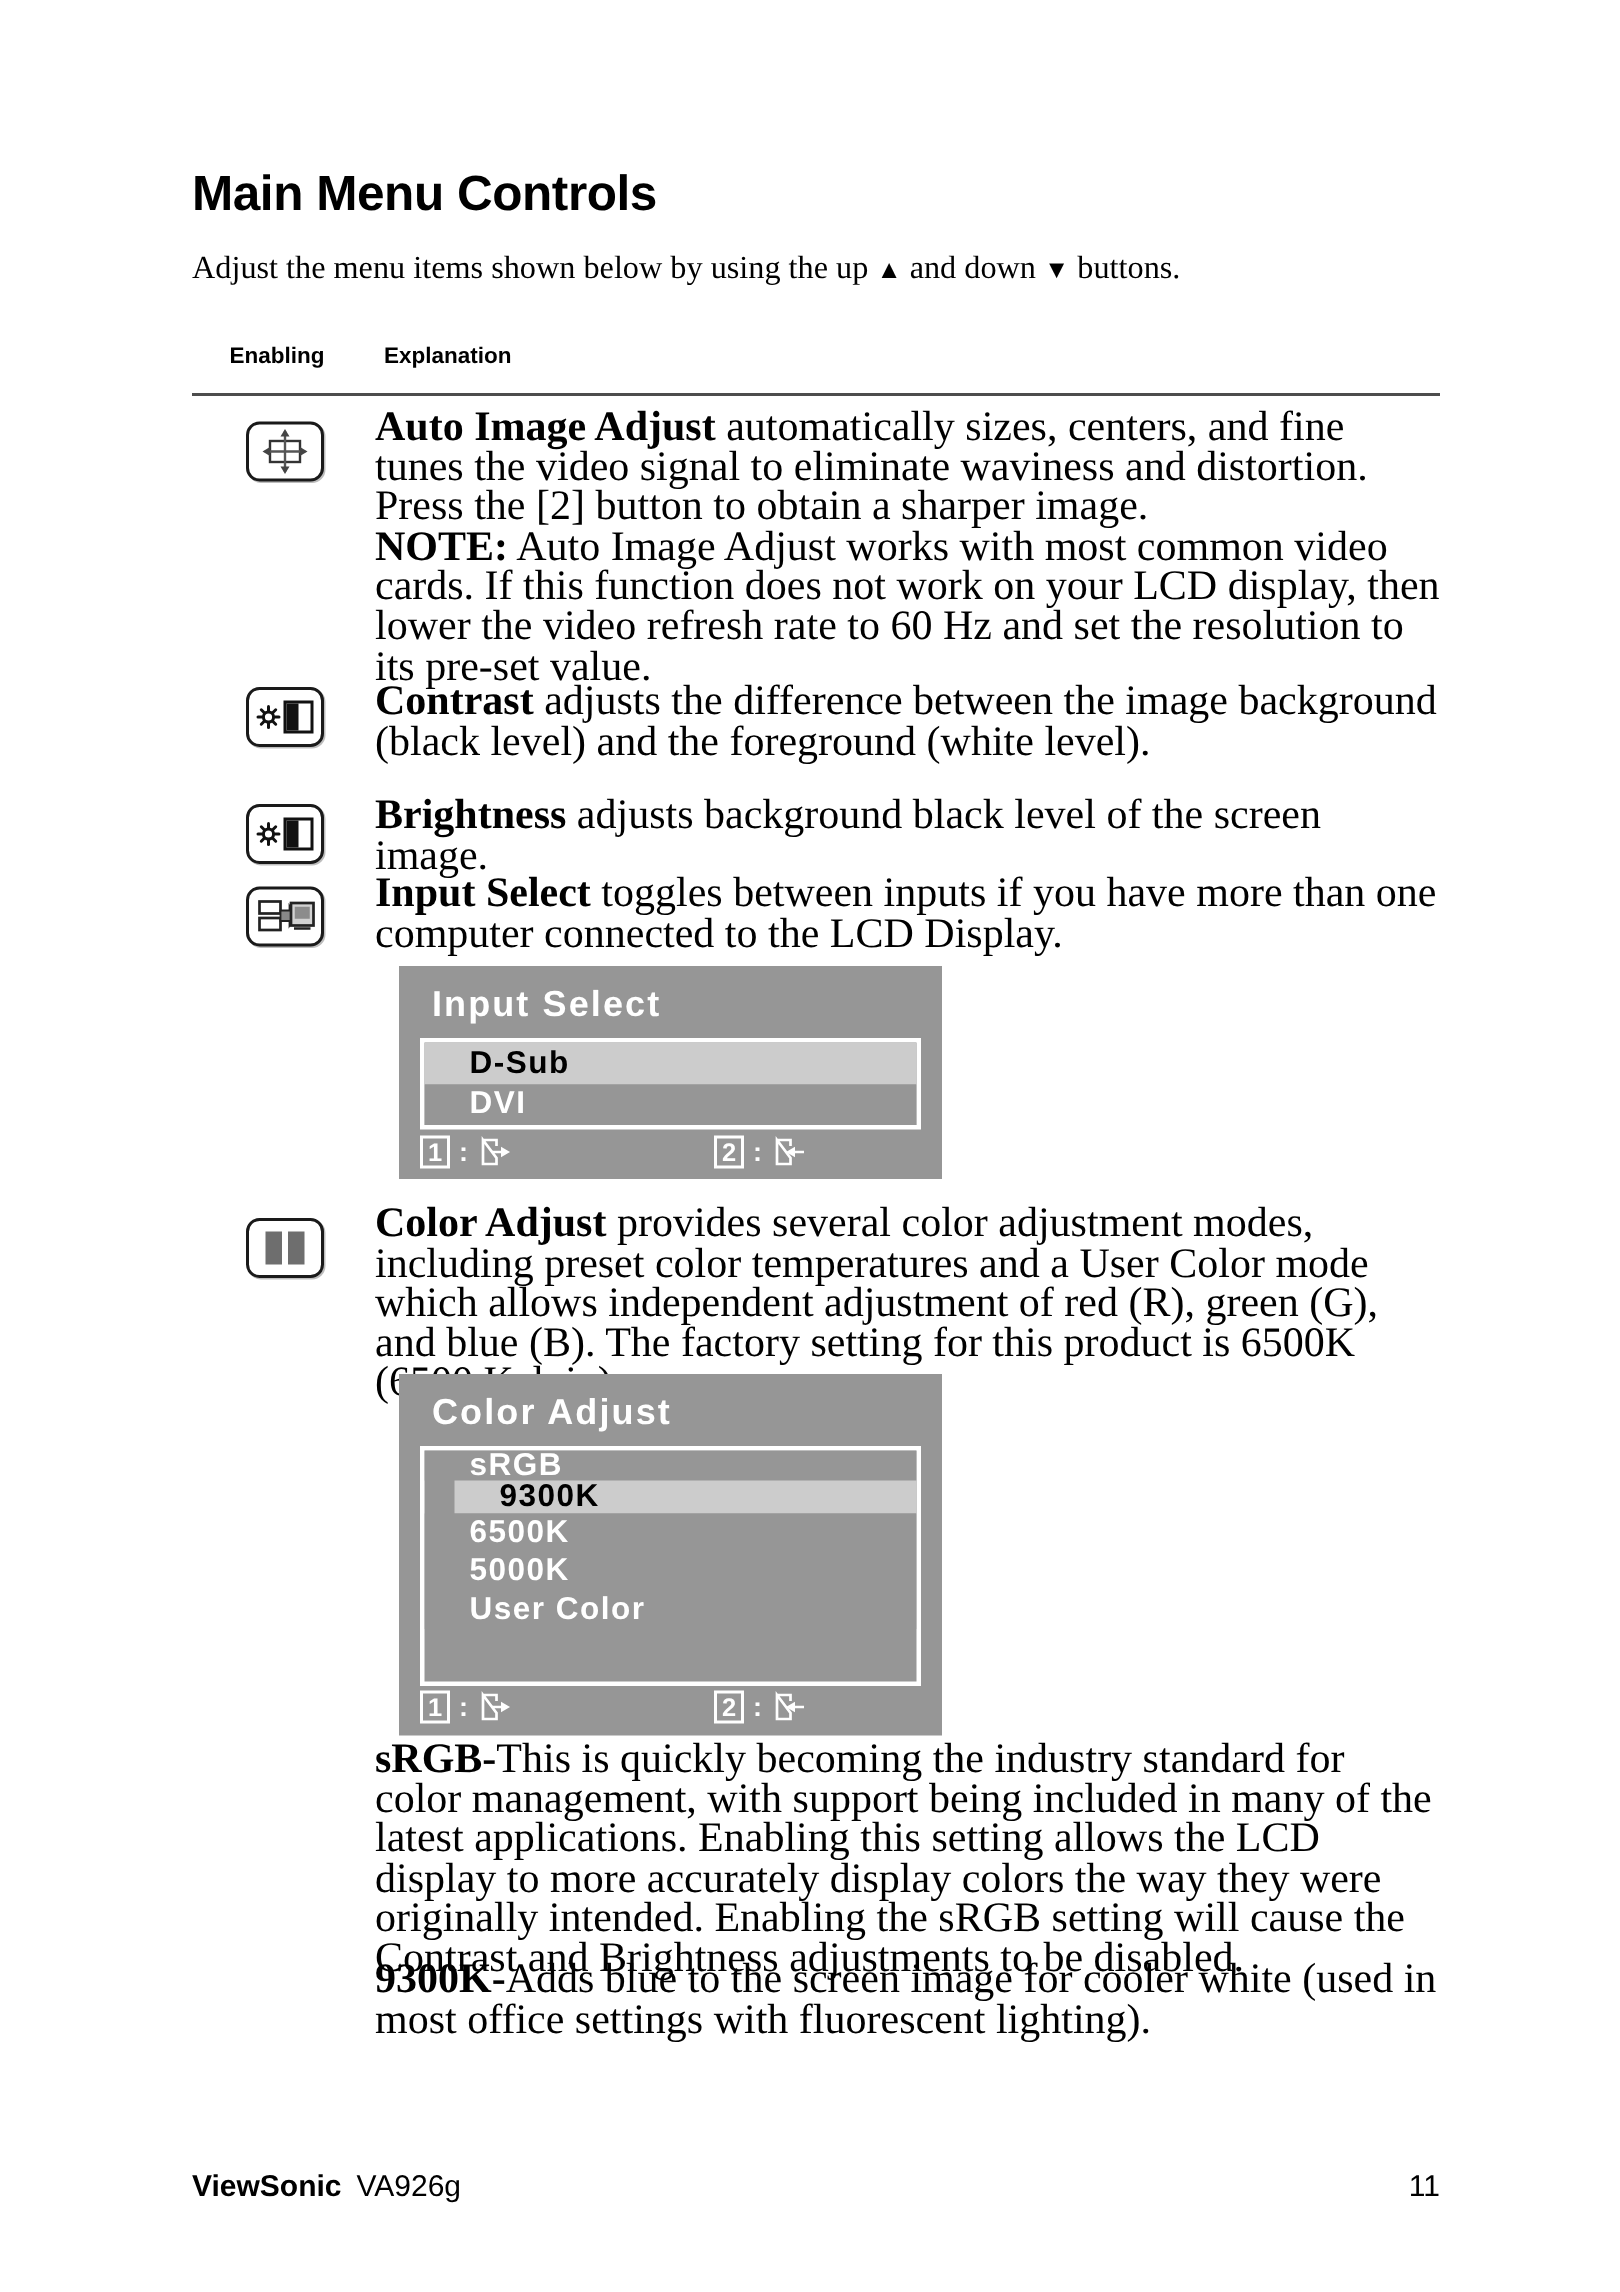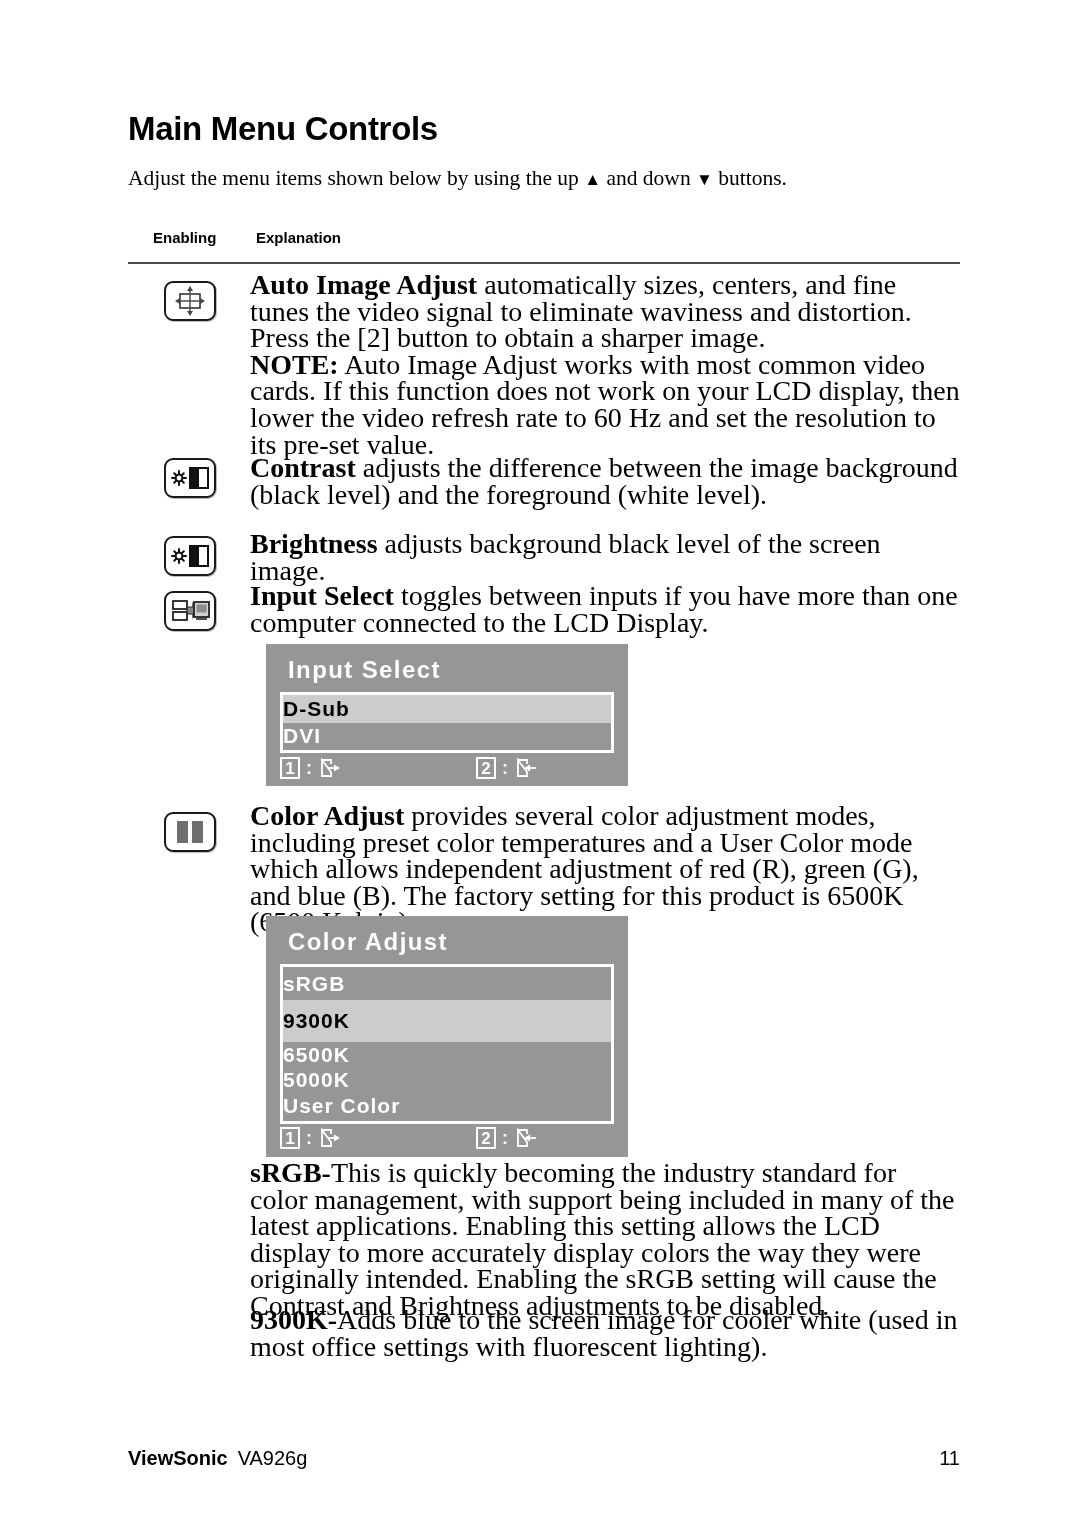--- a/index.html
+++ b/index.html
@@ -117,20 +117,21 @@
     border: 3px solid #ffffff;
     box-sizing: border-box;
     background: #969696;
     overflow: hidden;
   }
   .osd-item {
     font-size: 21px;
     font-weight: bold;
     letter-spacing: 1px;
     color: #ffffff;
+    padding-left: 30px;
     display: flex;
     align-items: center;
     box-sizing: border-box;
     background: #969696;
   }
   .osd-item.sel {
     background: #cccccc;
     color: #000000;
   }
   .osd-footer {
@@ -304,22 +305,22 @@
       </svg>
     </div>
   </div>
   <div class="text-cell" style="top:803px">
     <b>Color Adjust</b><span> provides several color adjustment modes, including preset color temperatures and a User Color mode which allows independent adjustment of red (R), green (G), and blue (B). The factory setting for this product is 6500K (6500 Kelvin).</span>
   </div>
 
   <div class="osd" id="osd-color" style="left:266px; top:916px; width:362px; height:241px;">
     <div class="osd-title">Color Adjust</div>
     <div class="osd-list" id="osd-color-list" style="top:48px; width:334px; height:160px;">
-        <div class="osd-item" style="height: 33px;">sRGB</div>
-        <div class="osd-item sel" style="height: 42px;">9300K</div>
+        <div class="osd-item" style="height: 20px;">sRGB</div>
+        <div class="osd-item sel" style="height: 22px; margin-left: 20px;">9300K</div>
         <div class="osd-item" style="height: 25.6px;">6500K</div>
         <div class="osd-item" style="height: 25.6px;">5000K</div>
         <div class="osd-item" style="height: 25.6px;">User Color</div>
       </div>
     <div class="osd-footer" style="top:211px; width:334px;">
       <div class="osd-key" style="left:0px; top:0px;">
         <span class="keybox">1</span>
         <span class="colon">:</span>
         <svg width="22" height="22" viewBox="0 0 22 22">
           <path d="M3 3 L12 3 L12 7 M12 15 L12 19 L3 19 L3 3 Z" fill="none" stroke="#fff" stroke-width="1.8"></path>

